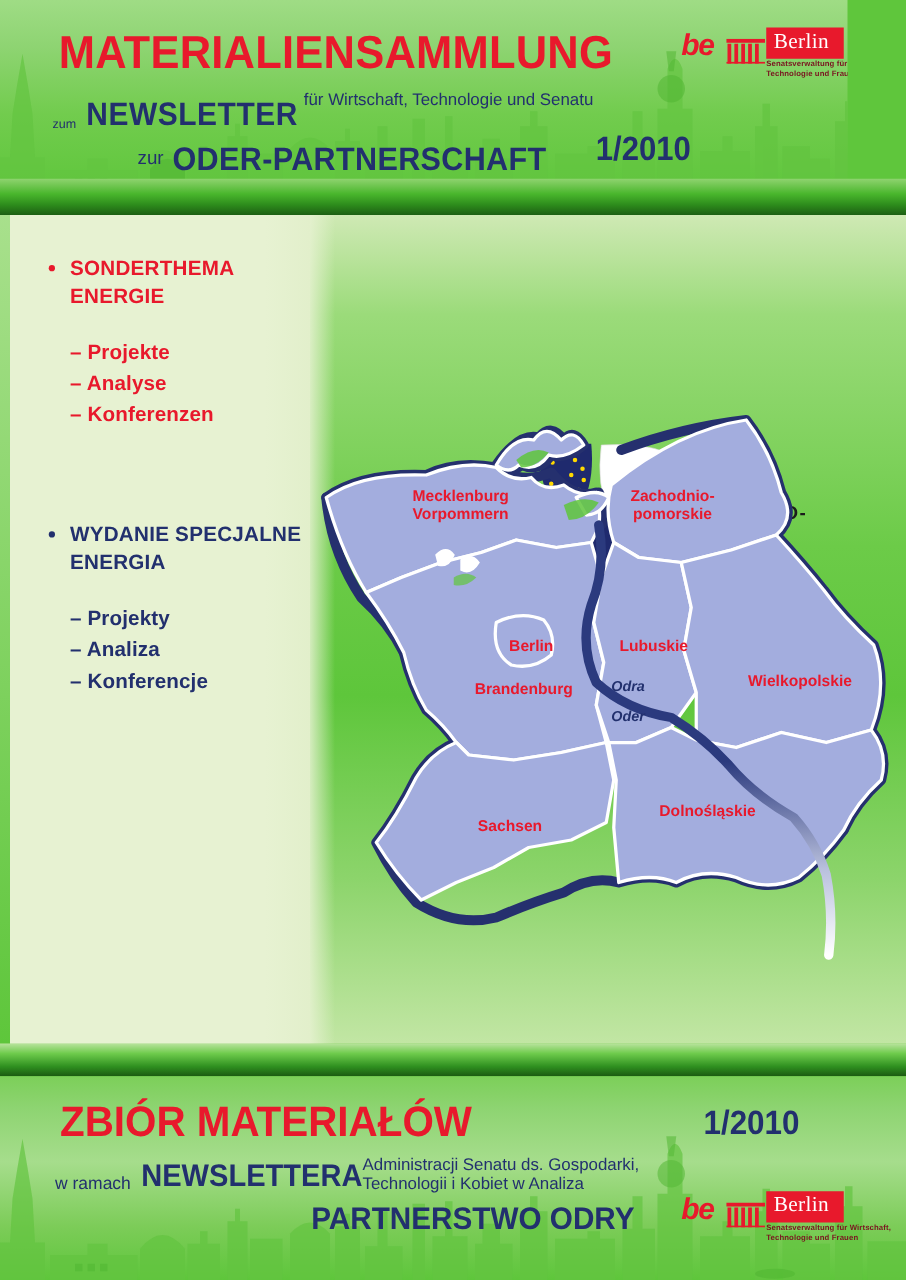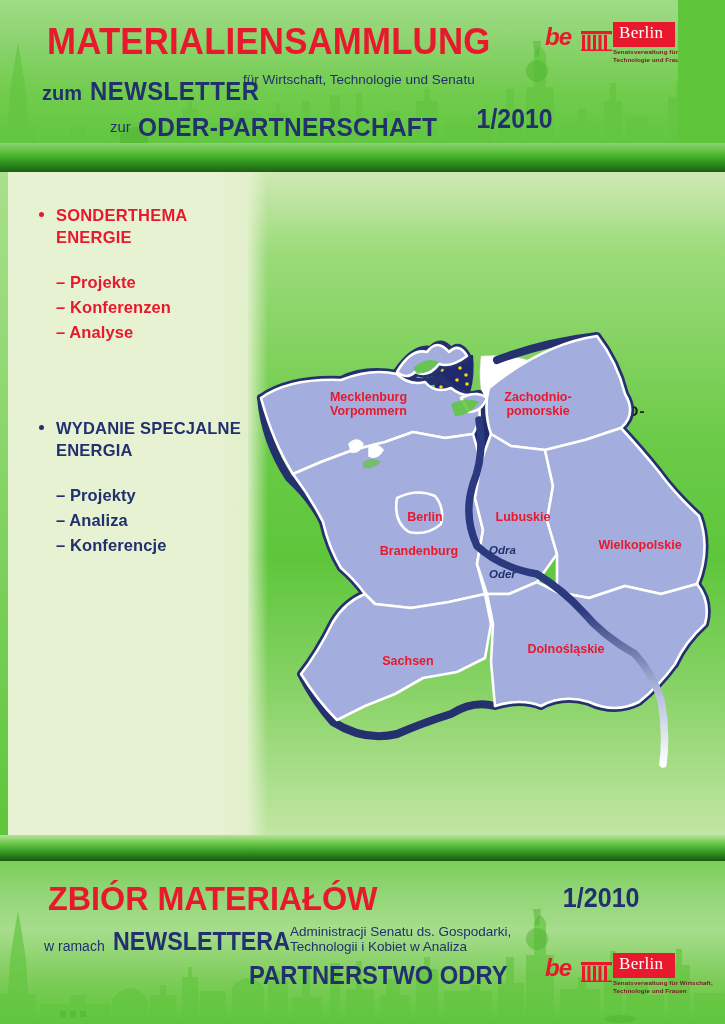--- a/index.html
+++ b/index.html
@@ -31,21 +31,21 @@
     font-size:37px; font-weight:bold; color:#e8192c;
     letter-spacing:0.2px;
     font-family:"Liberation Sans Narrow","Liberation Sans", sans-serif;
     transform:scaleX(.94); transform-origin:left center;
     white-space:nowrap;
   }
   .hdr-line2{
     position:absolute; left:42px; top:76px;
     display:flex; align-items:flex-end; white-space:nowrap;
   }
-  .hdr-zum{ font-size:20px; color:#22306e; font-weight:700; margin-bottom:2px; }
+  .hdr-zum{ font-size:10px; color:#22306e; font-weight:400; margin-bottom:2px; }
   .hdr-news{
     font-size:26px; font-weight:bold; color:#22306e; margin-left:8px;
     transform:scaleX(.92); transform-origin:left bottom;
     letter-spacing:.5px;
   }
   .hdr-sub{
     position:absolute; left:243px; top:72px;
     font-size:13.5px; line-height:15px; color:#22306e; white-space:nowrap;
   }
   .hdr-line3{
@@ -271,22 +271,22 @@
     <div class="leftpanel"></div>
     <div class="panel-fade"></div>
 
     <div class="bullet-block bl1">
       <div class="bullet-head de">
         <span>SONDERTHEMA</span><br>
         <span>ENERGIE</span>
       </div>
       <div class="dash-list de">
         <div>– Projekte</div>
+        <div>– Analyse</div>
         <div>– Konferenzen</div>
-        <div>– Analyse</div>
       </div>
     </div>
 
     <div class="bullet-block bl2">
       <div class="bullet-head pl">
         <span>WYDANIE SPECJALNE</span><br>
         <span>ENERGIA</span>
       </div>
       <div class="dash-list pl">
         <div>– Projekty</div>

